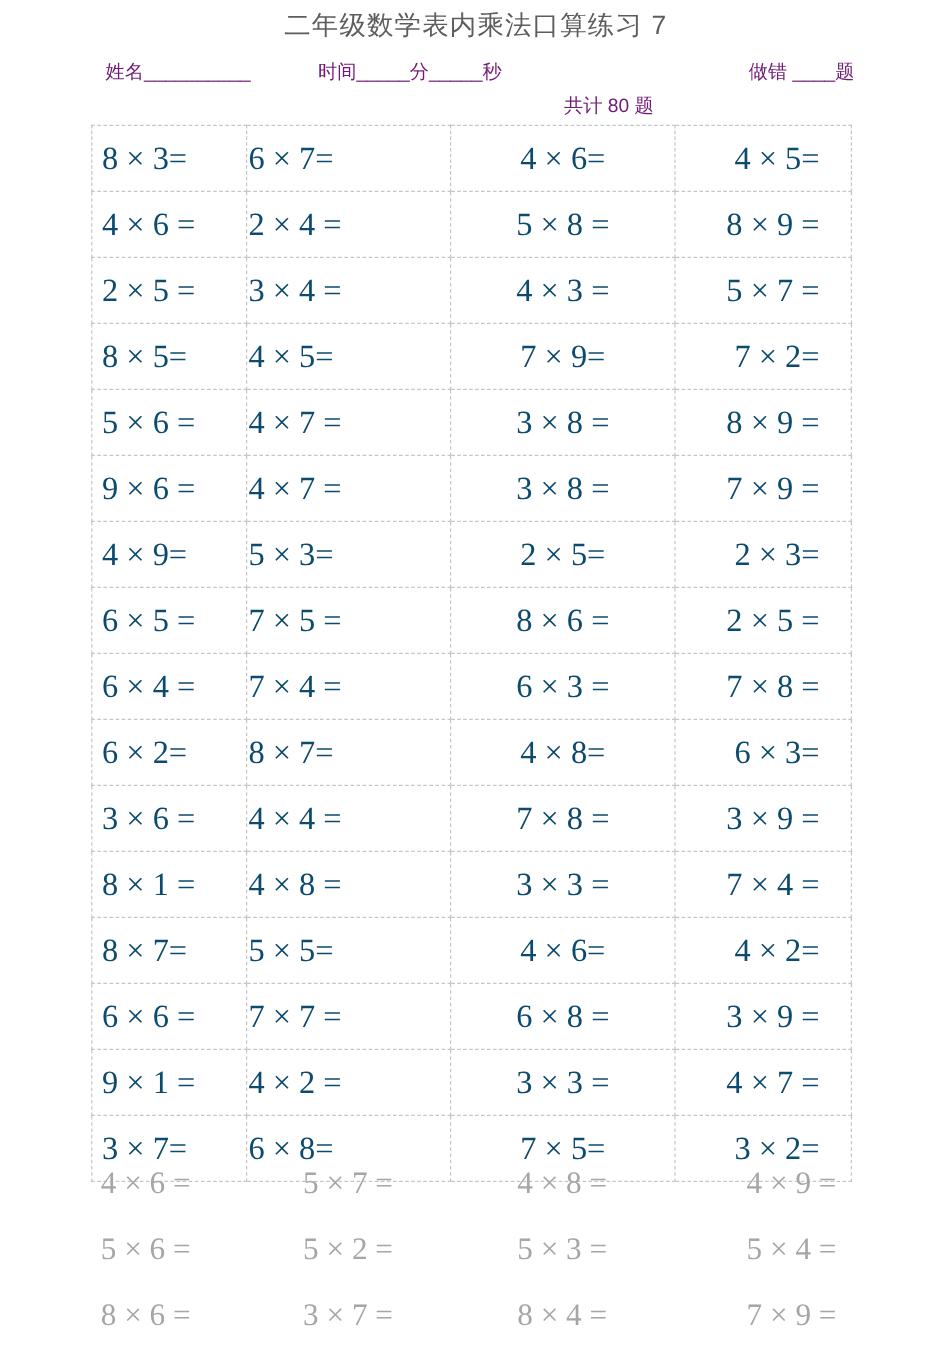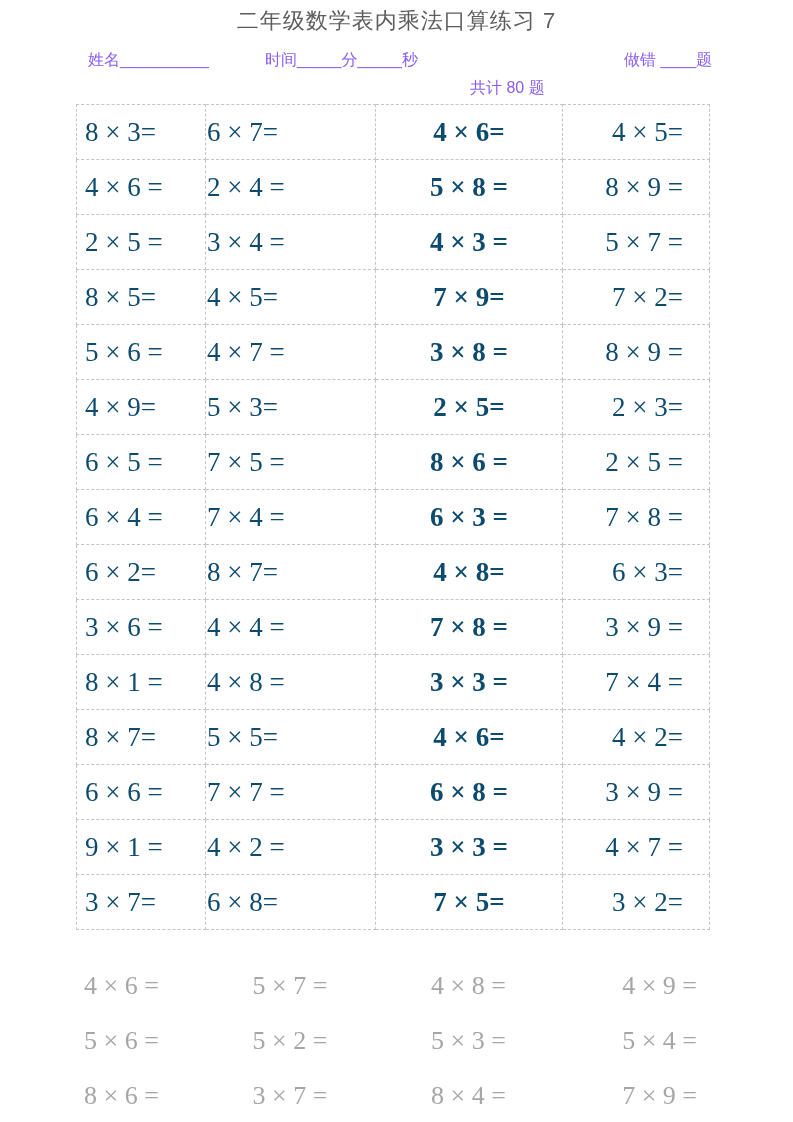--- a/index.html
+++ b/index.html
@@ -25,21 +25,21 @@
     letter-spacing: 1px;
     color: #5d5d5d;
   }
   .meta-row {
     position: absolute;
     top: 50px;
     left: 76px;
     width: 640px;
     height: 26px;
     font-size: 16px;
-    color: #8b5cf6;
+    color: #701a75;
   }
   .meta-row span { position: absolute; top: 0; white-space: nowrap; }
   .meta-name     { left: 12px;  }
   .meta-time     { left: 189px; }
   .meta-total    { left: 394px; margin-top: 28px; }
   .meta-mistakes { left: 548px; }
 
   .problems-table {
     position: absolute;
     top: 104px;
@@ -52,21 +52,21 @@
     color: #0c4a6e;
   }
   .problems-table td {
     border: 1px dashed #c5c5c5;
     height: 52px;
     overflow: hidden;
     white-space: nowrap;
   }
   .problems-table td:nth-child(1) { text-align: left;   padding-left: 8px; }
   .problems-table td:nth-child(2) { text-align: left; }
-  .problems-table td:nth-child(3) { text-align: center; font-weight: bold; }
+  .problems-table td:nth-child(3) { text-align: center; }
   .problems-table td:nth-child(4) { text-align: right;  padding-right: 26px; }
 
   .extra-section {
     position: absolute;
     top: 958px;
     left: 76px;
     width: 633px;
     font-family: Liberation Serif, serif;
     font-size: 26px;
     color: #a6a6a6;
@@ -127,20 +127,26 @@
         <td>8 × 5=</td>
         <td>4 × 5=</td>
         <td>7 × 9=</td>
         <td>7 × 2=</td>
       </tr>
       <tr>
         <td>5 × 6 =</td>
         <td>4 × 7 =</td>
         <td>3 × 8 =</td>
         <td>8 × 9 =</td>
+      </tr>
+      <tr>
+        <td>9 × 6 =</td>
+        <td>4 × 7 =</td>
+        <td>3 × 8 =</td>
+        <td>7 × 9 =</td>
       </tr>
       <tr>
         <td>4 × 9=</td>
         <td>5 × 3=</td>
         <td>2 × 5=</td>
         <td>2 × 3=</td>
       </tr>
       <tr>
         <td>6 × 5 =</td>
         <td>7 × 5 =</td>

